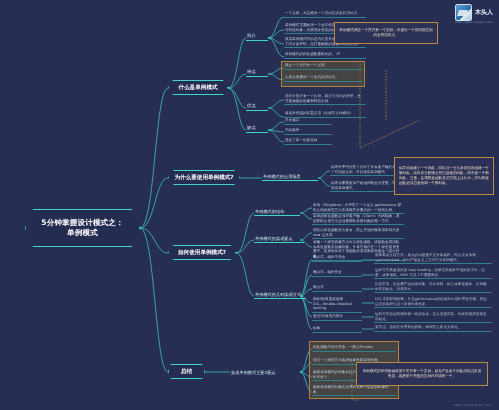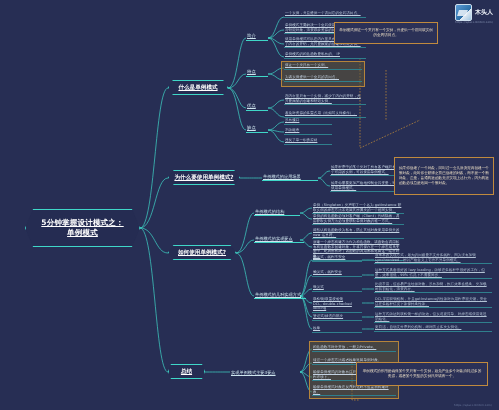--- a/index.html
+++ b/index.html
@@ -5,21 +5,21 @@
   html,body{margin:0;padding:0;}
   body{
     width:499px;height:410px;overflow:hidden;
     background:#272e54;
     font-family:"DejaVu Sans","Liberation Sans",sans-serif;
     position:relative;
   }
   #canvas{position:absolute;inset:0;}
   svg.edges{position:absolute;left:0;top:0;width:499px;height:410px;pointer-events:none;}
 
-  .node{position:absolute;box-sizing:border-box;color:#e8ecf5;text-decoration:underline;}
+  .node{position:absolute;box-sizing:border-box;color:#e8ecf5;}
 
   
   .root{
     left:25px;top:209px;width:115px;height:38px;
     border:1.2px solid #3fd7c8;
     background:#252c52;
     border-radius:6px/16px;
     display:flex;align-items:center;justify-content:center;
     text-align:center;font-size:7.5px;font-weight:bold;line-height:1.35;
     color:#ffffff;letter-spacing:.2px;

